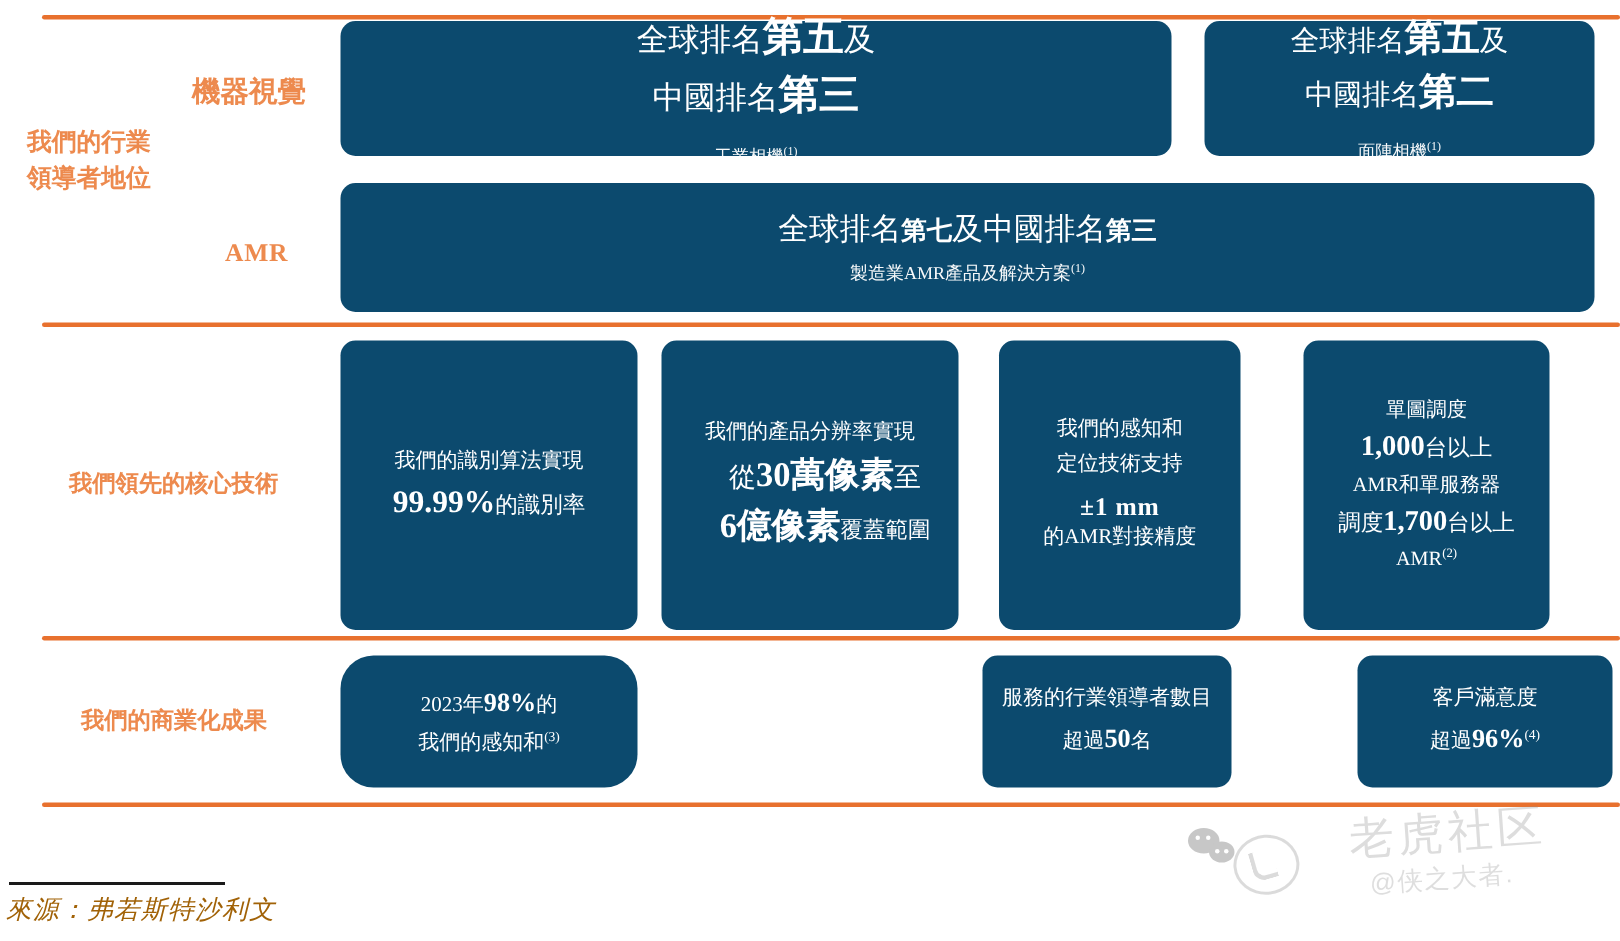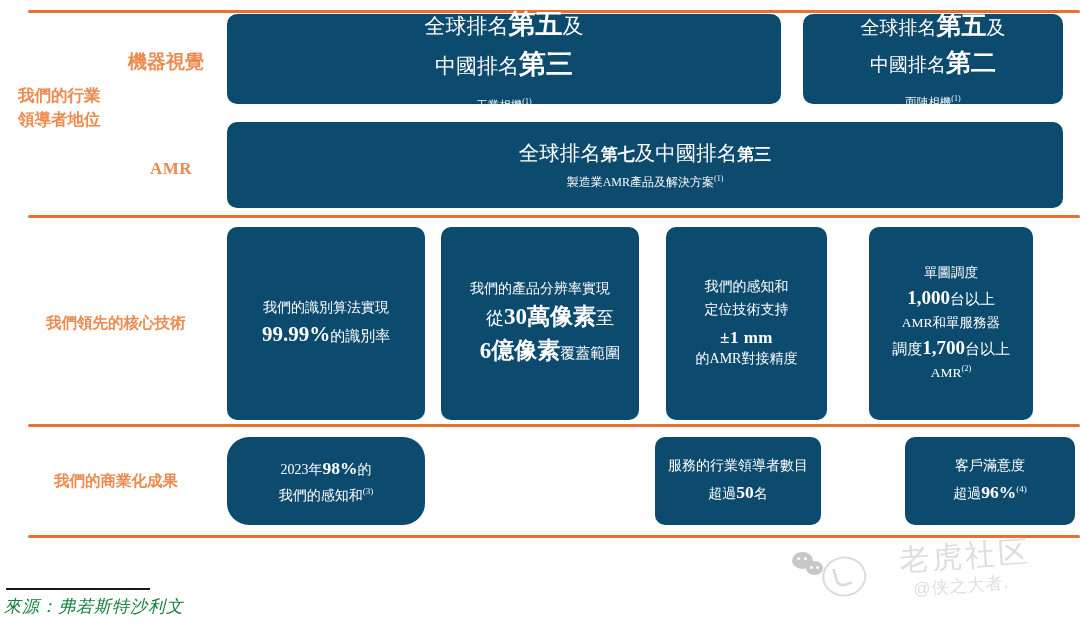--- a/index.html
+++ b/index.html
@@ -176,21 +176,21 @@
     height: 2px;
     background: #1a1a1a;
   }
   .source-text {
     position: absolute;
     left: 4px;
     top: 595px;
     font-family: "Liberation Serif", "DejaVu Serif", serif;
     font-style: italic;
     font-size: 17px;
-    color: #15803d;
+    color: #a16207;
     letter-spacing: 1px;
     white-space: nowrap;
   }
 
   
   .wm-wechat {
     position: absolute;
     left: 792px;
     top: 552px;
     display: flex;

